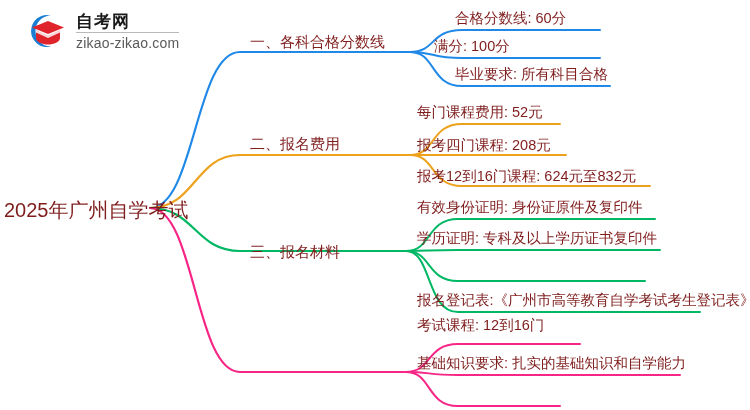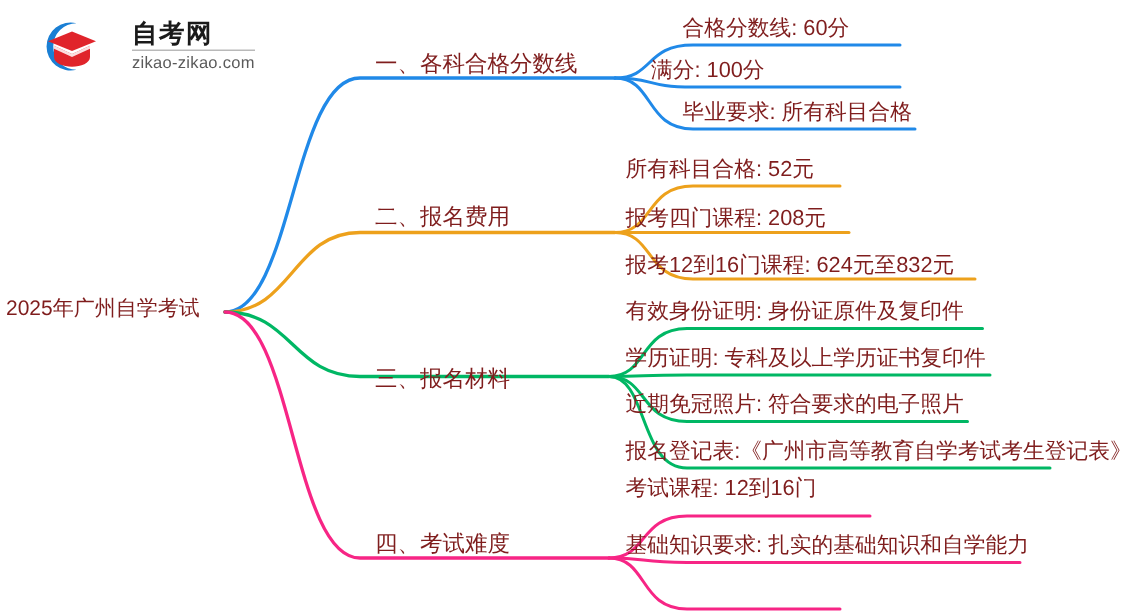--- a/index.html
+++ b/index.html
@@ -22,21 +22,21 @@
 
   
   .logo-block {
     position: absolute;
     left: 24px;
     top: 8px;
     width: 160px;
     height: 46px;
     display: flex;
     align-items: center;
-    gap: 20px;
+    gap: 8px;
   }
   .logo-mark {
     width: 44px;
     height: 40px;
     flex: 0 0 auto;
     position: relative;
   }
   .logo-text {
     display: flex;
     flex-direction: column;
@@ -45,21 +45,21 @@
   }
   .logo-title {
     font-size: 17px;
     font-weight: bold;
     color: #1a1a1a;
     letter-spacing: 1px;
     padding-bottom: 2px;
     border-bottom: 1px solid #b9b9b9;
   }
   .logo-sub {
-    font-size: 11px;
+    font-size: 14px;
     color: #5a5a5a;
     letter-spacing: 0.2px;
     padding-top: 3px;
   }
 
   
   #connectors {
     position: absolute;
     left: 0;
     top: 0;
@@ -69,21 +69,21 @@
   }
 
   
   .node {
     position: absolute;
     white-space: nowrap;
     color: #7f1d1d;
     font-family: Liberation Sans, sans-serif;
   }
   .root-node {
-    font-size: 14px;
+    font-size: 20px;
     left: 4px;
     top: 197px;
   }
   .branch-node {
     font-size: 15px;
   }
   .leaf-node {
     font-size: 14.5px;
   }
 </style>
@@ -128,27 +128,25 @@
     </svg>
 
   <div class="node root-node">2025年广州自学考试</div>
 
   <div class="node branch-node" style="left:250px; top:33px;">一、各科合格分数线</div>
   <div class="node leaf-node" style="left:455px; top:9px;">合格分数线: 60分</div>
   <div class="node leaf-node" style="left:434px; top:37px;">满分: 100分</div>
   <div class="node branch-node" style="left:250px; top:135px;">二、报名费用</div>
 
   <div class="node leaf-node" style="left:455px; top:65px;">毕业要求: 所有科目合格</div>
-  <div class="node leaf-node" style="left:417px; top:103px;">所有科目合格: 52元</div>
+  <div class="node leaf-node" style="left:417px; top:103px;">每门课程费用: 52元</div>
   <div class="node leaf-node" style="left:417px; top:136px;">报考四门课程: 208元</div>
   <div class="node leaf-node" style="left:417px; top:167px;">报考12到16门课程: 624元至832元</div>
 
   <div class="node branch-node" style="left:250px; top:243px;">三、报名材料</div>
   <div class="node leaf-node" style="left:417px; top:198px;">有效身份证明: 身份证原件及复印件</div>
   <div class="node leaf-node" style="left:417px; top:229px;">学历证明: 专科及以上学历证书复印件</div>
-  <div class="node leaf-node" style="left:417px; top:260px;">近期免冠照片: 符合要求的电子照片</div>
   <div class="node leaf-node" style="left:417px; top:291px;">报名登记表:《广州市高等教育自学考试考生登记表》</div>
 
-  <div class="node branch-node" style="left:250px; top:353px;">四、考试难度</div>
   <div class="node leaf-node" style="left:417px; top:316px;">考试课程: 12到16门</div>
   <div class="node leaf-node" style="left:417px; top:354px;">基础知识要求: 扎实的基础知识和自学能力</div>
 
 </div>
 
 </body></html>

